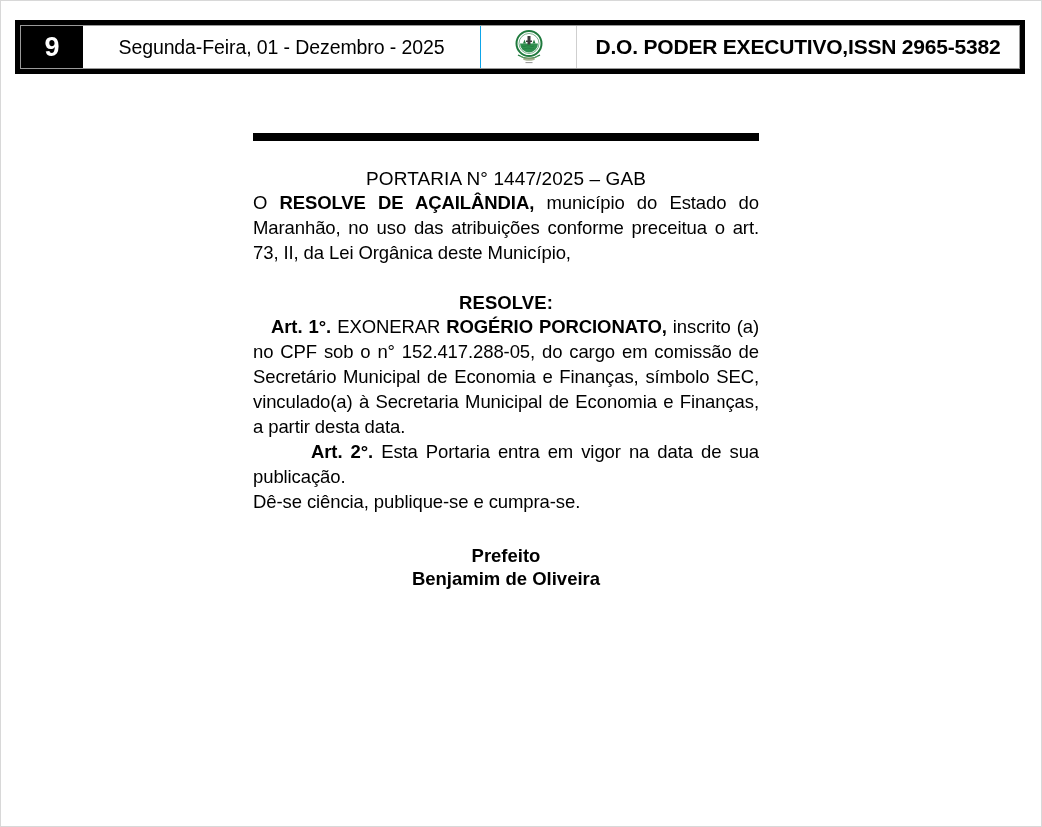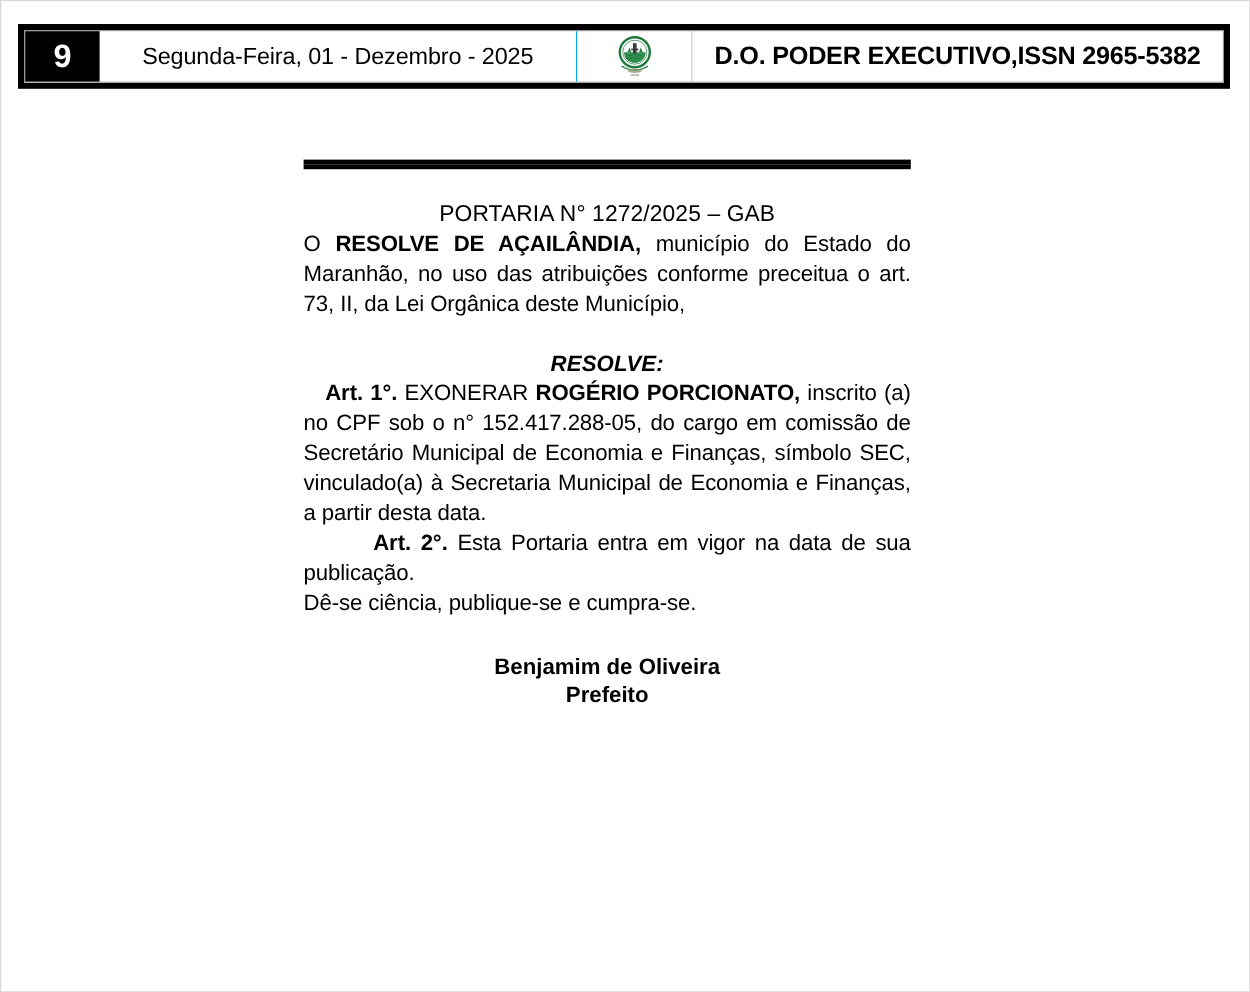--- a/index.html
+++ b/index.html
@@ -144,21 +144,20 @@
   }
 
   .p-preamble { margin-top: 28px; }
 
   .resolve {
     text-align: center;
     font-weight: bold;
     font-size: 18.5px;
     margin-top: 27px;
     letter-spacing: 0.1px;
-    font-style: italic;
   }
 
   .p-art1 { margin-top: 29px; text-indent: 18px; }
   .p-art2 { margin-top: 27px; text-indent: 58px; }
   .p-ciencia { margin-top: 58px; }
   .p-gabinete { margin-top: 28px; }
 
   .signature {
     text-align: center;
     font-weight: bold;
@@ -220,33 +219,33 @@
     </div>
   </div>
 
   <div class="content">
 
     <div class="section-title-block">
       <div class="rule"></div>
       <div class="rule"></div>
     </div>
 
-    <div class="doc-number">PORTARIA N° 1272/2025 – GAB</div>
+    <div class="doc-number">PORTARIA N° 1447/2025 – GAB</div>
 
     <p class="body p-preamble"><span>O </span><b>RESOLVE DE AÇAILÂNDIA,</b><span> município do Estado do Maranhão, no uso das atribuições conforme preceitua o art. 73, II, da Lei Orgânica deste Município,</span></p>
 
     <div class="resolve">RESOLVE:</div>
 
     <p class="body p-art1"><b>Art. 1°.</b><span> EXONERAR </span><b>ROGÉRIO PORCIONATO,</b><span> inscrito (a) no CPF sob o n° 152.417.288-05, do cargo em comissão de Secretário Municipal de Economia e Finanças, símbolo SEC, vinculado(a) à Secretaria Municipal de Economia e Finanças, a partir desta data.</span></p>
 
     <p class="body p-art2"><b>Art. 2°.</b><span> Esta Portaria entra em vigor na data de sua publicação.</span></p>
 
     <p class="body p-ciencia">Dê-se ciência, publique-se e cumpra-se.</p>
 
 
     <div class="signature">
+      <span class="line">Prefeito</span>
       <span class="line">Benjamim de Oliveira</span>
-      <span class="line">Prefeito</span>
     </div>
 
   </div>
 
 </div>
 
 </body></html>

